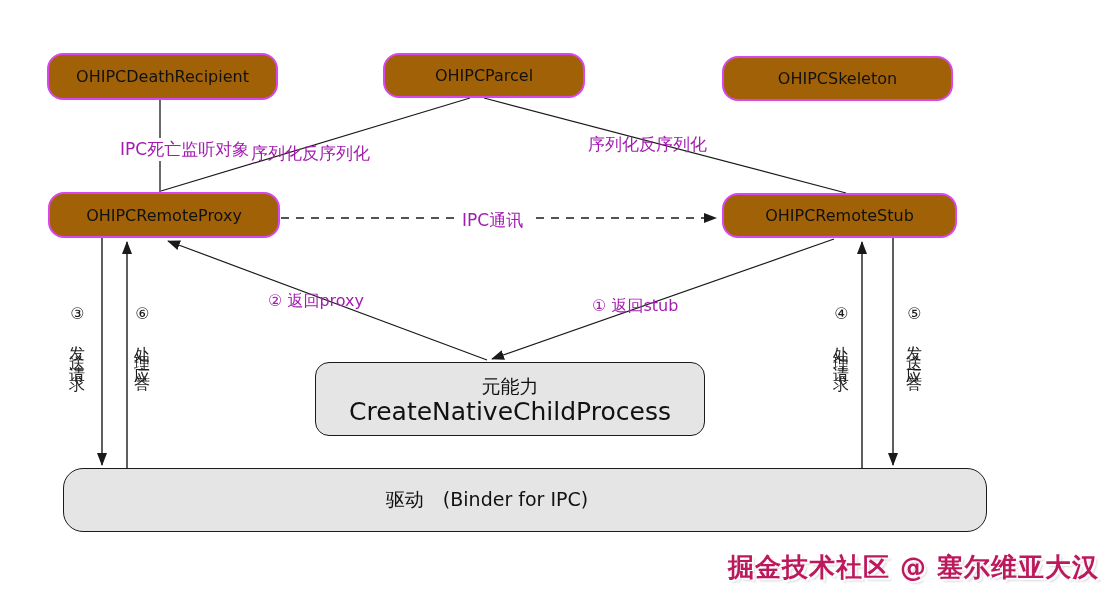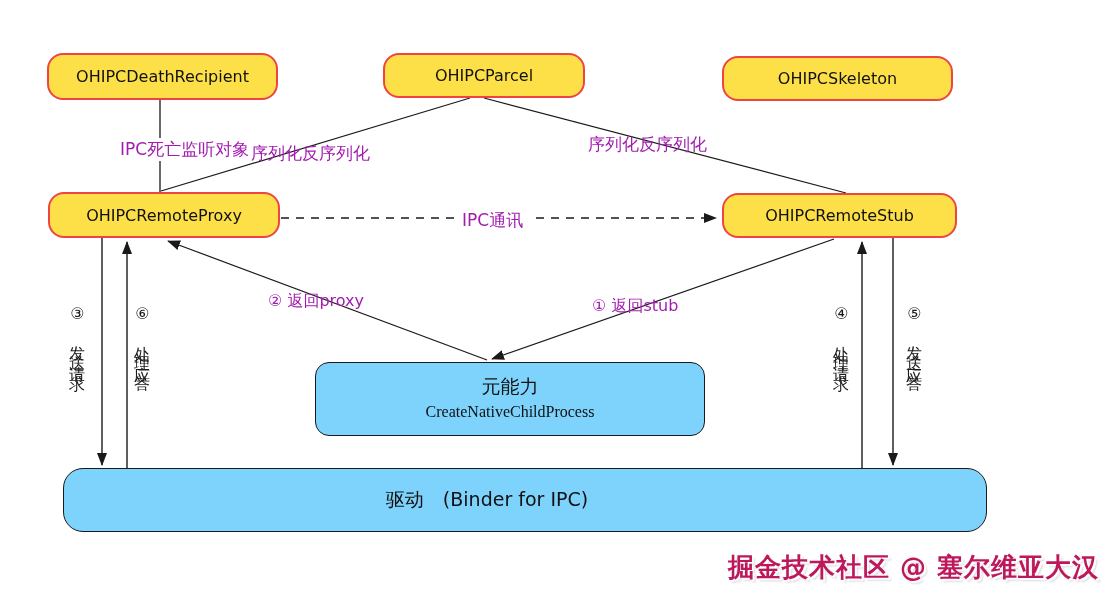--- a/index.html
+++ b/index.html
@@ -6,28 +6,28 @@
   #canvas{
     position:relative;width:1113px;height:602px;background:#ffffff;
     font-family:"DejaVu Sans","Liberation Sans",sans-serif;color:#1a1a1a;overflow:hidden;
   }
   #connector-layer{position:absolute;left:0;top:0;width:1113px;height:602px;}
   .node{
     position:absolute;display:flex;align-items:center;justify-content:center;
     box-sizing:border-box;text-align:center;
   }
   .node-yellow{
-    background:#fde047;border:2px solid #ef4444;border-radius:16px;
+    background:#a16207;border:2px solid #d946ef;border-radius:16px;
     font-size:16px;color:#111;
   }
   .node-white{
-    background:#7dd3fc;border:1.5px solid #1a1a1a;border-radius:14px;
+    background:#e5e5e5;border:1.5px solid #1a1a1a;border-radius:14px;
     font-size:19px;color:#111;
   }
-  .node-white .line2{font-size:16px;font-family:Liberation Serif, serif;}
+  .node-white .line2{font-size:25px;}
   .edge-label{
     position:absolute;font-size:17px;color:#a21caf;white-space:nowrap;
   }
   .edge-label.bg{background:#ffffff;padding:0 8px;}
   .small-label{font-size:16px;}
   .vlabel{
     position:absolute;writing-mode:vertical-rl;text-orientation:upright;
     font-size:16px;letter-spacing:10px;line-height:17px;color:#1a1a1a;white-space:nowrap;
   }
   #watermark{

